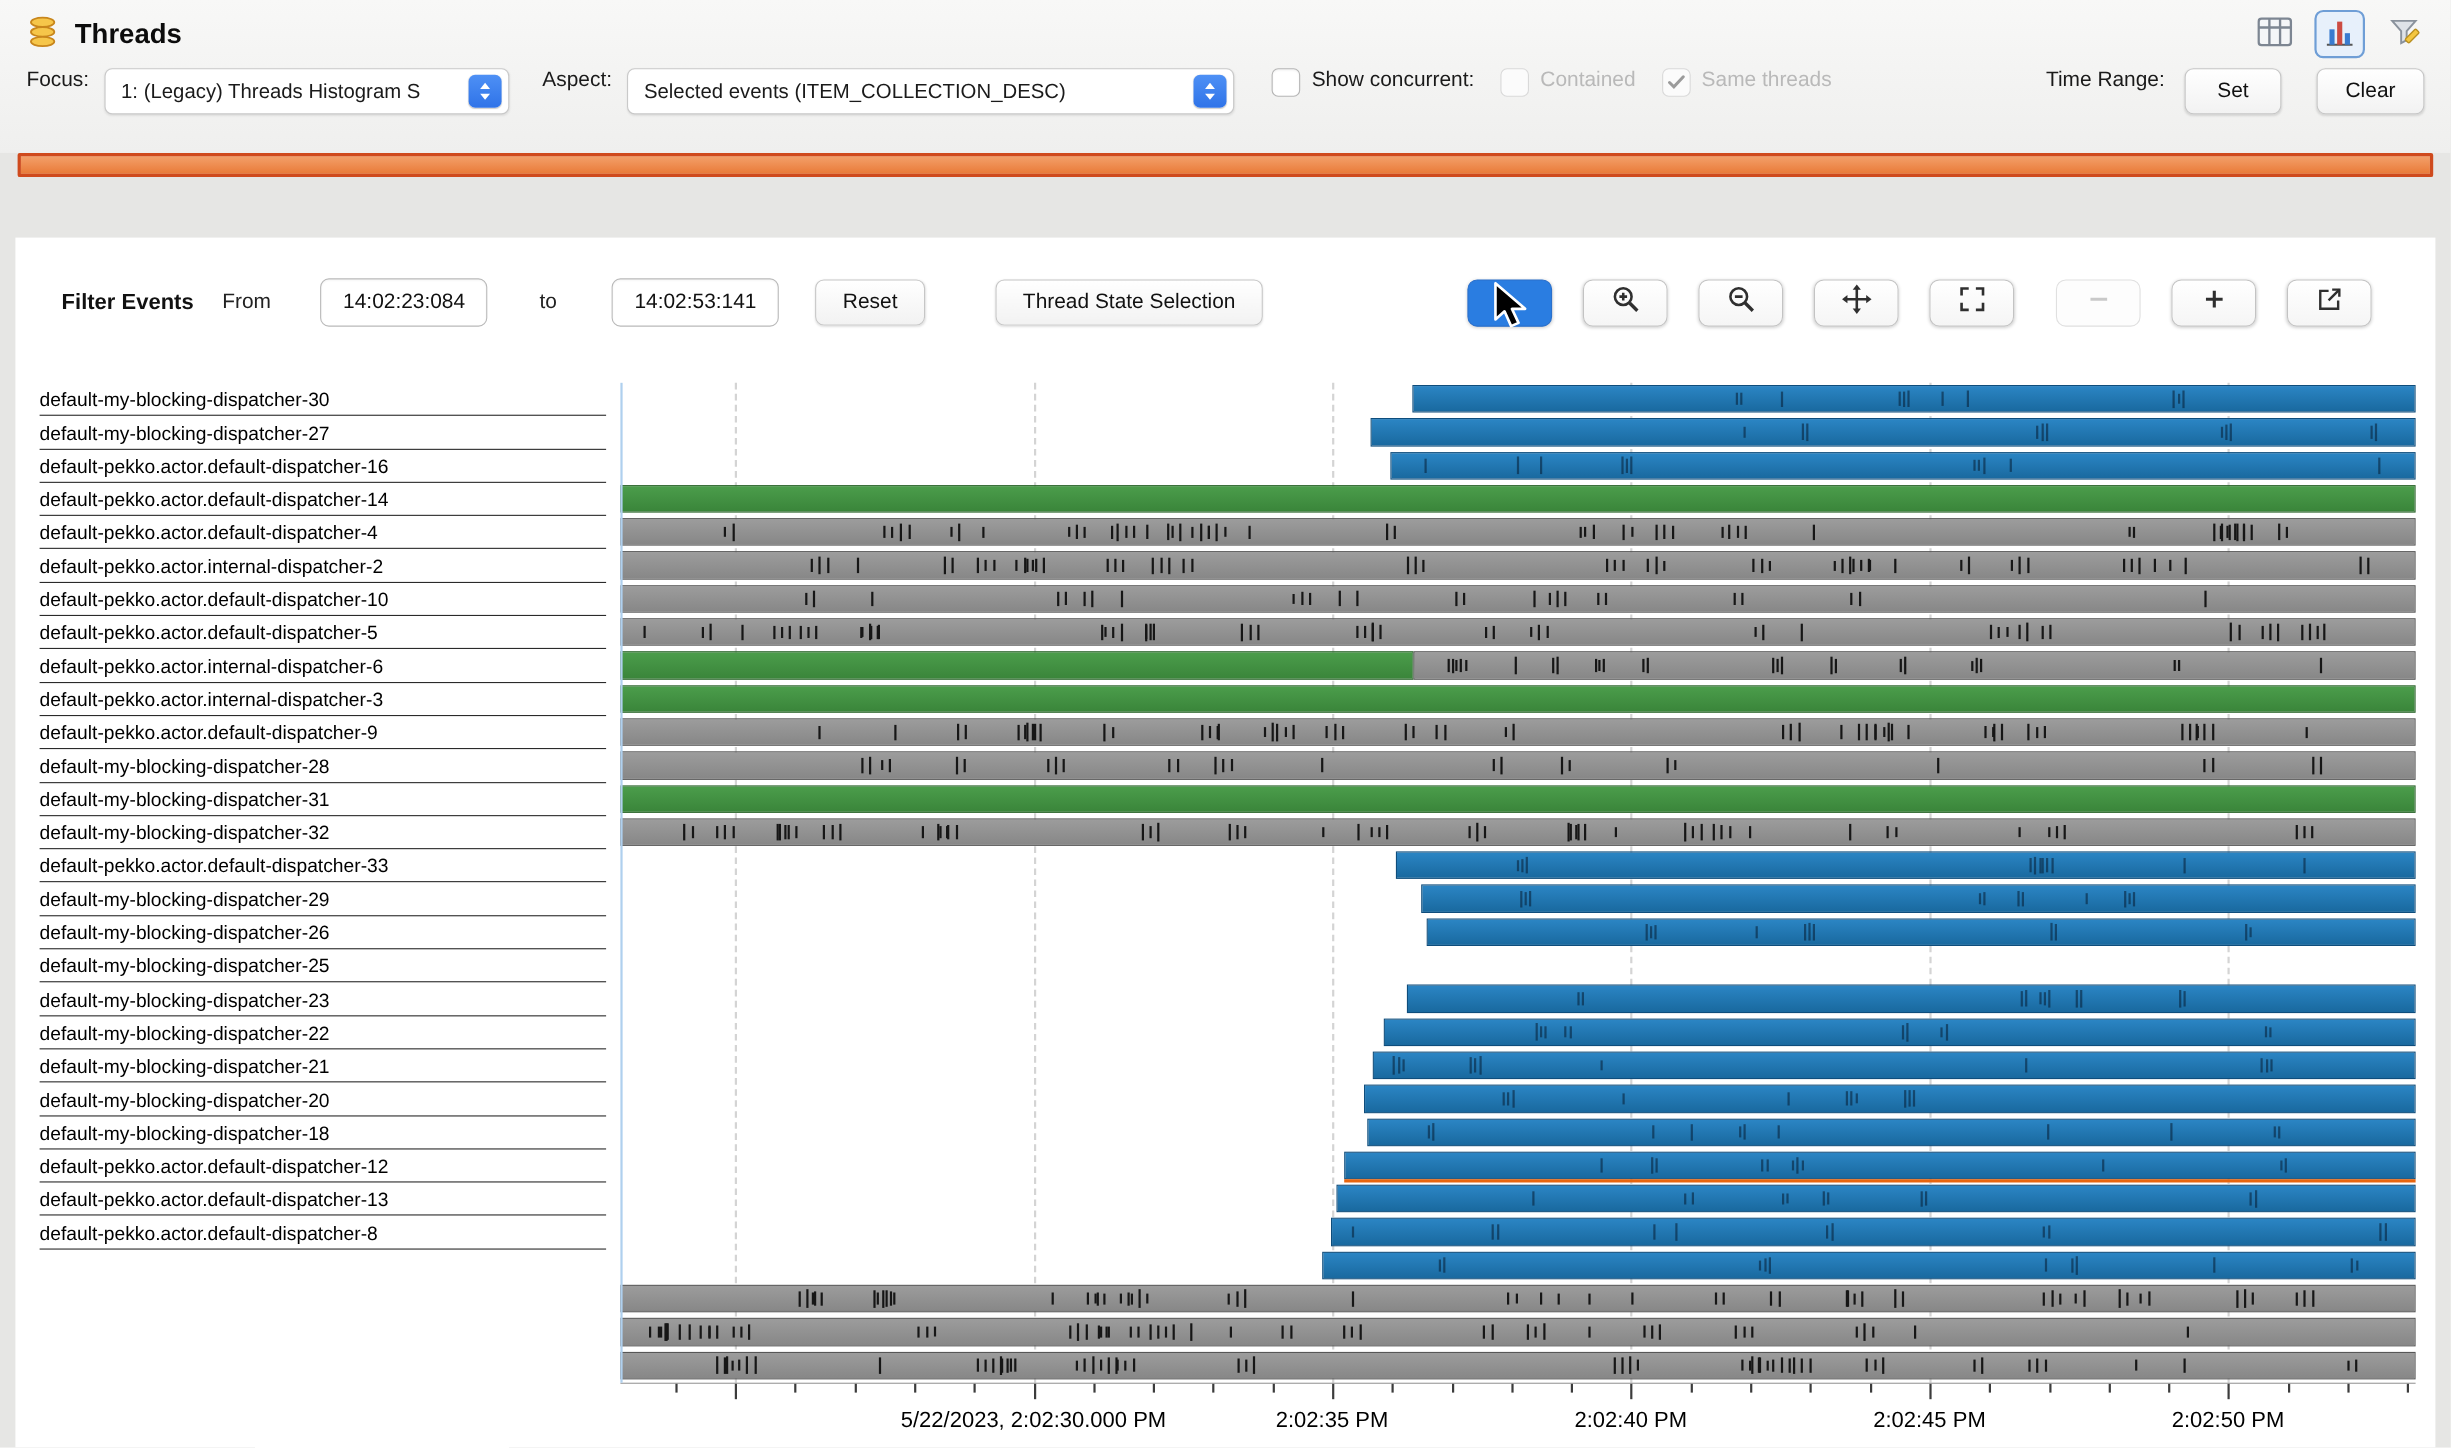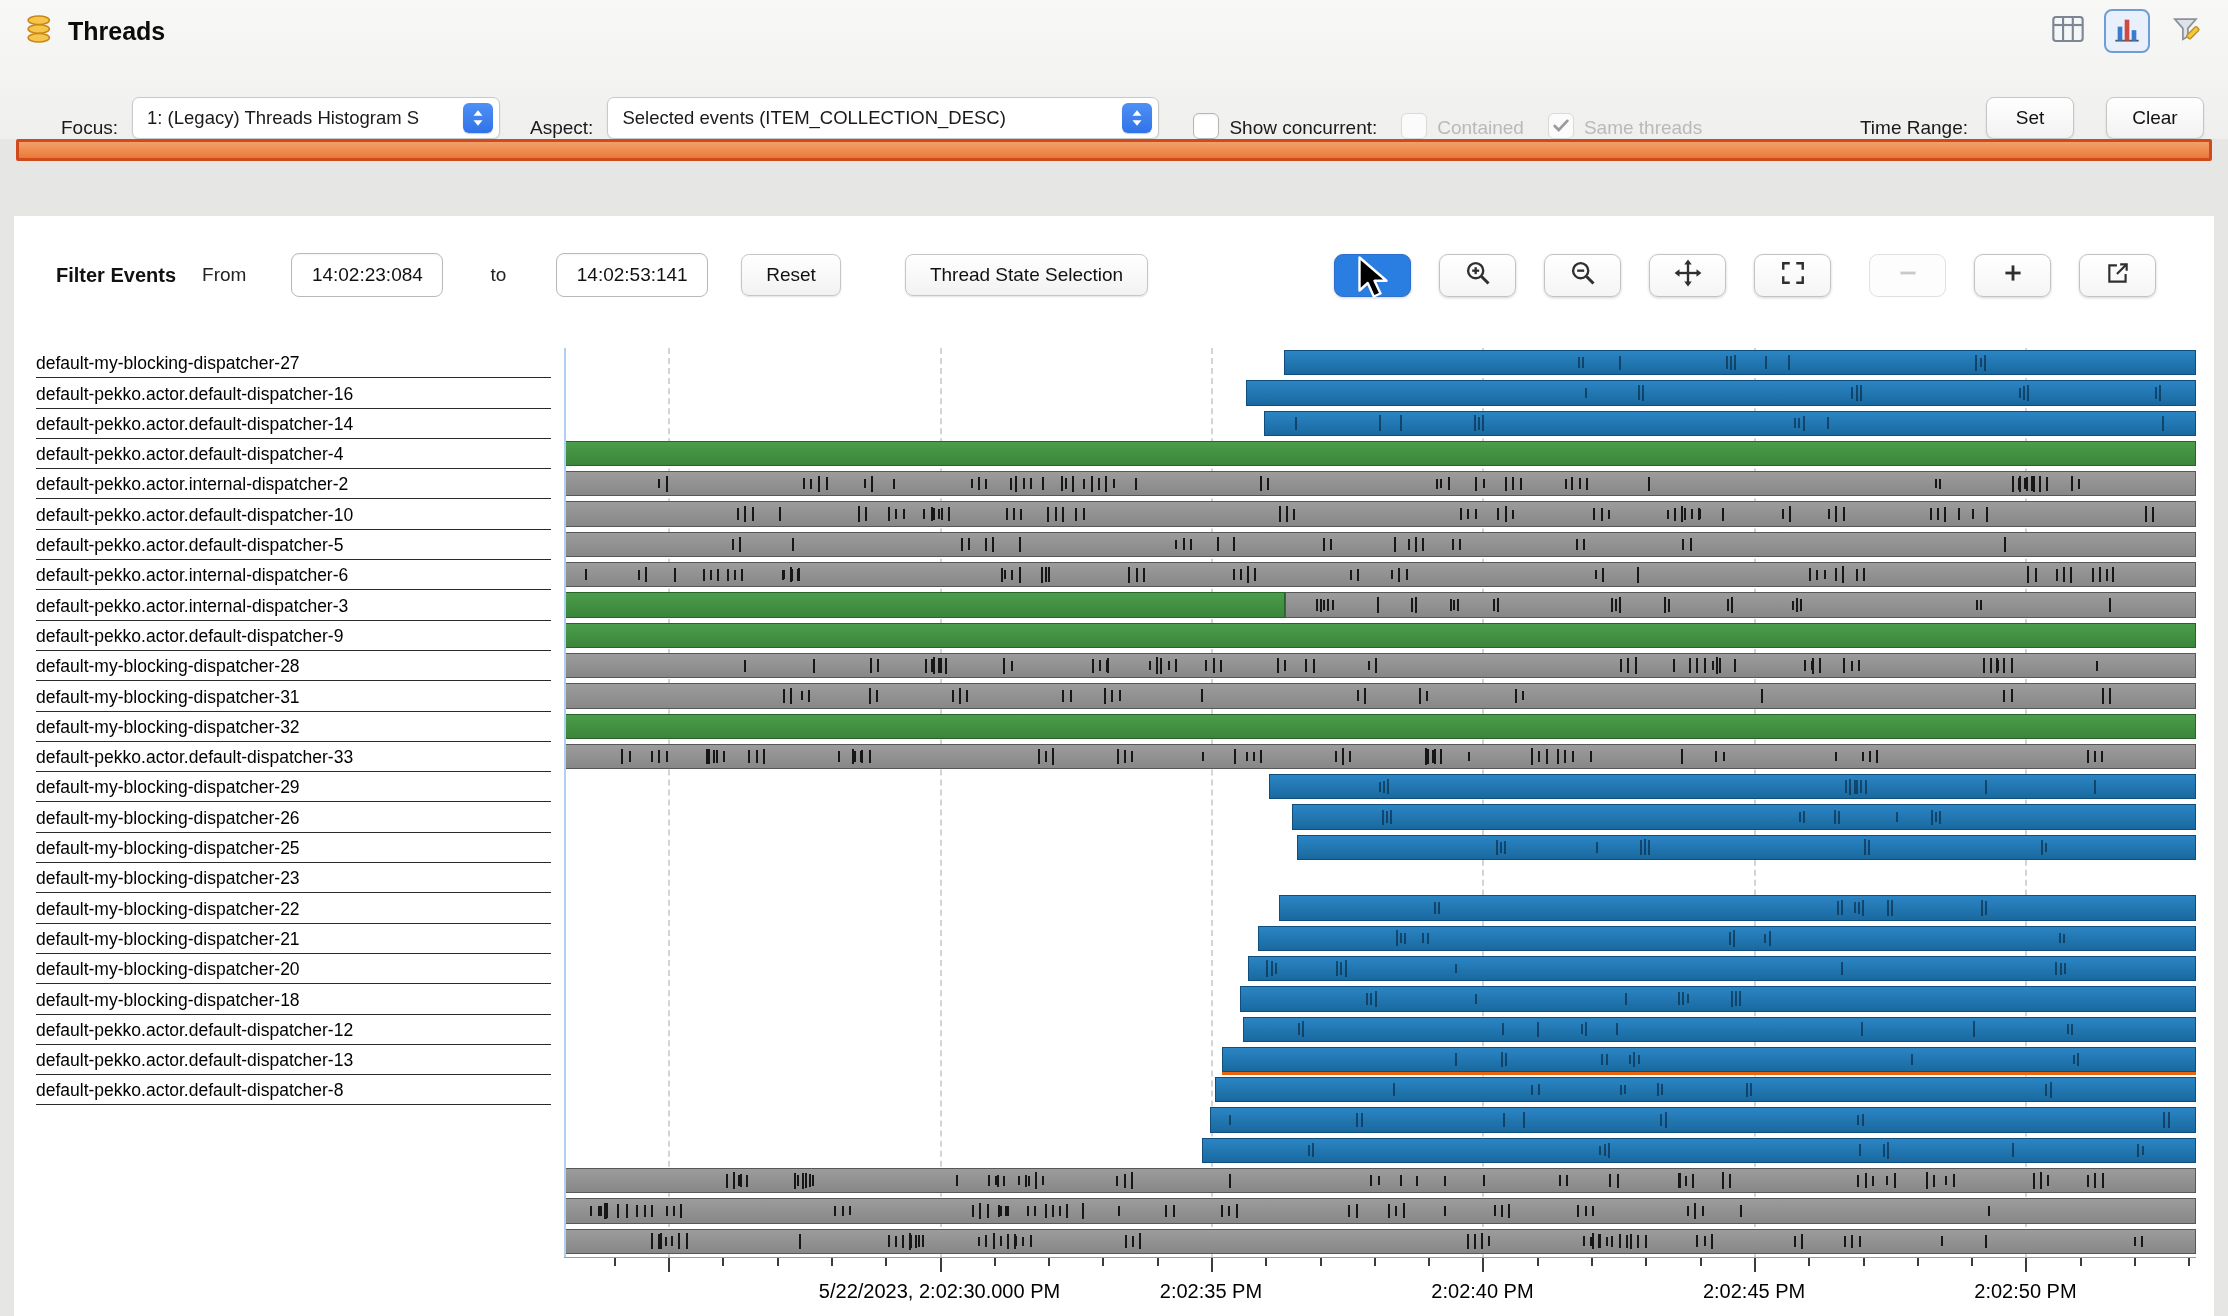--- a/index.html
+++ b/index.html
@@ -13,22 +13,22 @@
 
   
   .topbar { position:absolute; top:0; left:0; right:0; height:139px;
             background:linear-gradient(#f8f8f7,#efefee); }
   .titlebar { height:62px; display:flex; align-items:center; padding:0 26px; }
   .app-title { font-size:25px; font-weight:bold; color:#0c0c0c; margin-left:14px; }
   .title-icons { margin-left:auto; display:flex; align-items:center; gap:20px; }
   .view-toggle { width:46px; height:44px; border:2px solid #6f9ed6; background:#e7f0fb;
                  border-radius:8px; display:flex; align-items:center; justify-content:center; }
 
-  .controls { height:77px; display:flex; align-items:flex-end; padding:0 24px;
-              font-size:19px; color:#1a1a1a;margin-left:37px; }
+  .controls { height:77px; display:flex; align-items:flex-start; padding:0 24px;
+              font-size:19px; color:#1a1a1a; }
   .lbl { white-space:nowrap; }
   .lbl.dis { color:#b9b9b9; }
 
   .combo { background:#fff; border:1px solid #c9c9c9; border-radius:7px; height:42px;
            display:flex; align-items:center; padding:0 6px 0 14px;
            box-shadow:0 1px 2px rgba(0,0,0,.08); font-size:18.5px; margin-left:14px; }
   .combo-text { flex:1; white-space:nowrap; overflow:hidden; }
   .stepper { width:30px; height:30px; border-radius:6px; margin-left:12px; flex:none;
              background:linear-gradient(#4e90f5,#2f73e8); display:flex; align-items:center; justify-content:center;
              box-shadow:0 1px 1px rgba(0,0,0,.2); }
@@ -259,20 +259,21 @@
             <path d="M11 5 H4 V20 H19 V13"></path>
               <path d="M14 4 H20 V10"></path>
               <line x1="20" y1="4" x2="11" y2="13"></line>
           </svg>
         </span>
       </div>
     </div>
   </div>
 
   <div class="labels">
+      <div class="thread-label">default-my-blocking-dispatcher-30</div>
       <div class="thread-label">default-my-blocking-dispatcher-27</div>
       <div class="thread-label">default-pekko.actor.default-dispatcher-16</div>
       <div class="thread-label">default-pekko.actor.default-dispatcher-14</div>
       <div class="thread-label">default-pekko.actor.default-dispatcher-4</div>
       <div class="thread-label">default-pekko.actor.internal-dispatcher-2</div>
       <div class="thread-label">default-pekko.actor.default-dispatcher-10</div>
       <div class="thread-label">default-pekko.actor.default-dispatcher-5</div>
       <div class="thread-label">default-pekko.actor.internal-dispatcher-6</div>
       <div class="thread-label">default-pekko.actor.internal-dispatcher-3</div>
       <div class="thread-label">default-pekko.actor.default-dispatcher-9</div>

